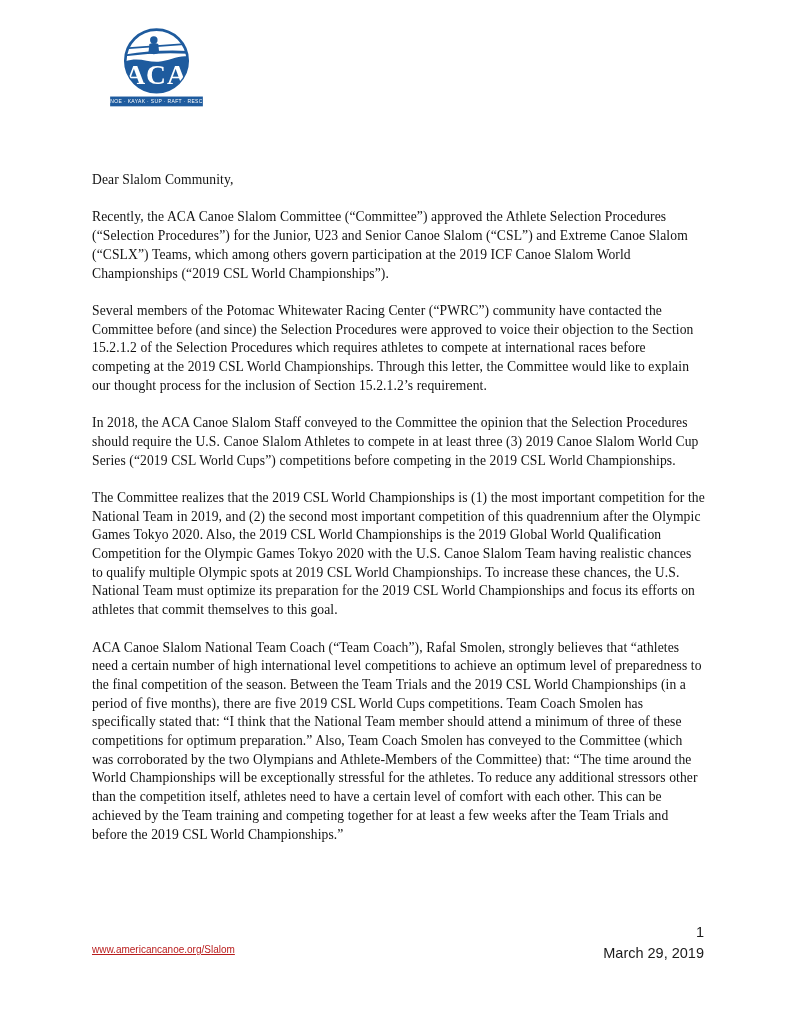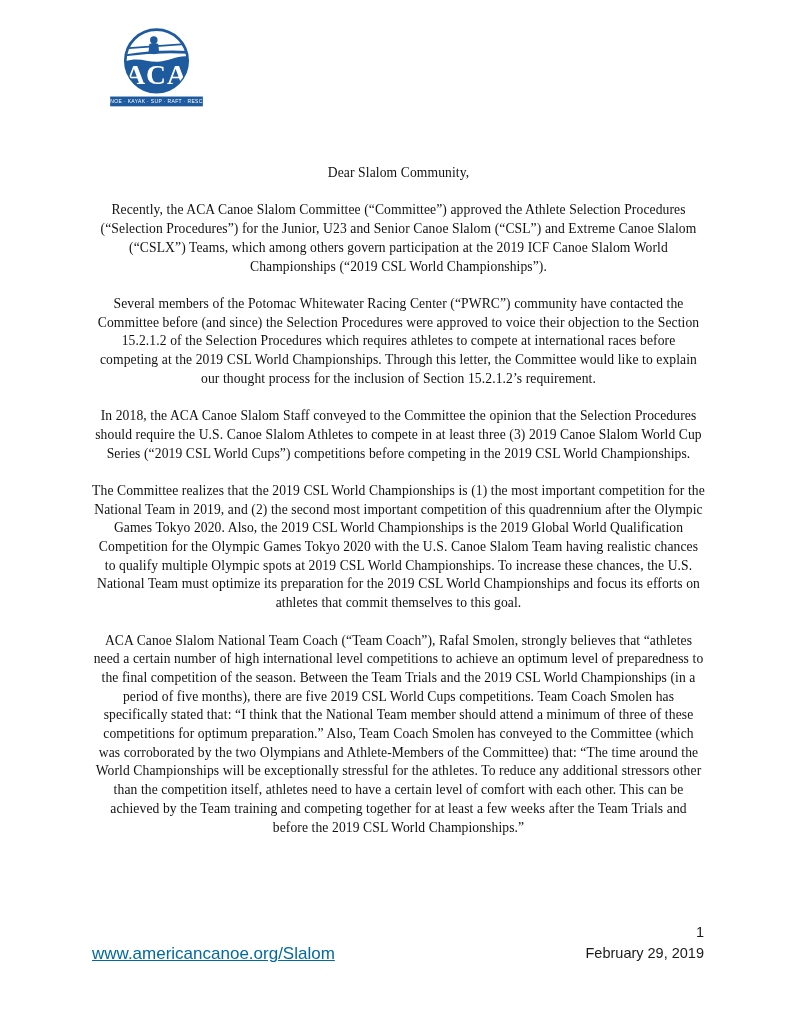--- a/index.html
+++ b/index.html
@@ -16,36 +16,36 @@
   .logo {
     position: absolute;
     left: 103px;
     top: 25px;
     width: 107px;
     height: 86px;
   }
   .letter-body {
     position: absolute;
     left: 92px;
-    top: 164px;
+    top: 171px;
     width: 613px;
     font-size: 13.6px;
     line-height: 18.7px;
-    text-align: center;
+    text-align: left;
     letter-spacing: 0.1px;
   }
   .letter-body p { margin-bottom: 18.7px; }
   .letter-body p:last-child { margin-bottom: 16px; }
   .footer-link {
     position: absolute;
     left: 92px;
     top: 944px;
     font-family: "Liberation Sans", sans-serif;
-    font-size: 17px;
-    color: #0369a1;
+    font-size: 10px;
+    color: #b91c1c;
     cursor: pointer;
   }
   .footer-right {
     position: absolute;
     right: 87px;
     top: 922px;
     text-align: right;
     font-family: "Liberation Sans", sans-serif;
     font-size: 14.5px;
     color: #1a1a1a;
@@ -93,16 +93,16 @@
     <p>Several members of the Potomac Whitewater Racing Center (“PWRC”) community have contacted the Committee before (and since) the Selection Procedures were approved to voice their objection to the Section 15.2.1.2 of the Selection Procedures which requires athletes to compete at international races before competing at the 2019 CSL World Championships. Through this letter, the Committee would like to explain our thought process for the inclusion of Section 15.2.1.2’s requirement.</p>
     <p>In 2018, the ACA Canoe Slalom Staff conveyed to the Committee the opinion that the Selection Procedures should require the U.S. Canoe Slalom Athletes to compete in at least three (3) 2019 Canoe Slalom World Cup Series (“2019 CSL World Cups”) competitions before competing in the 2019 CSL World Championships.</p>
     <p>The Committee realizes that the 2019 CSL World Championships is (1) the most important competition for the National Team in 2019, and (2) the second most important competition of this quadrennium after the Olympic Games Tokyo 2020. Also, the 2019 CSL World Championships is the 2019 Global World Qualification Competition for the Olympic Games Tokyo 2020 with the U.S. Canoe Slalom Team having realistic chances to qualify multiple Olympic spots at 2019 CSL World Championships. To increase these chances, the U.S. National Team must optimize its preparation for the 2019 CSL World Championships and focus its efforts on athletes that commit themselves to this goal.</p>
     <p>ACA Canoe Slalom National Team Coach (“Team Coach”), Rafal Smolen, strongly believes that “athletes need a certain number of high international level competitions to achieve an optimum level of preparedness to the final competition of the season. Between the Team Trials and the 2019 CSL World Championships (in a period of five months), there are five 2019 CSL World Cups competitions. Team Coach Smolen has specifically stated that: “I think that the National Team member should attend a minimum of three of these competitions for optimum preparation.” Also, Team Coach Smolen has conveyed to the Committee (which was corroborated by the two Olympians and Athlete-Members of the Committee) that: “The time around the World Championships will be exceptionally stressful for the athletes. To reduce any additional stressors other than the competition itself, athletes need to have a certain level of comfort with each other. This can be achieved by the Team training and competing together for at least a few weeks after the Team Trials and before the 2019 CSL World Championships.”</p>
   </div>
 
   <a class="footer-link" href="#">www.americancanoe.org/Slalom</a>
 
   <div class="footer-right">
     <div>1</div>
-    <div>February 29, 2019</div>
+    <div>March 29, 2019</div>
   </div>
 
 </div>
 
 </body></html>

